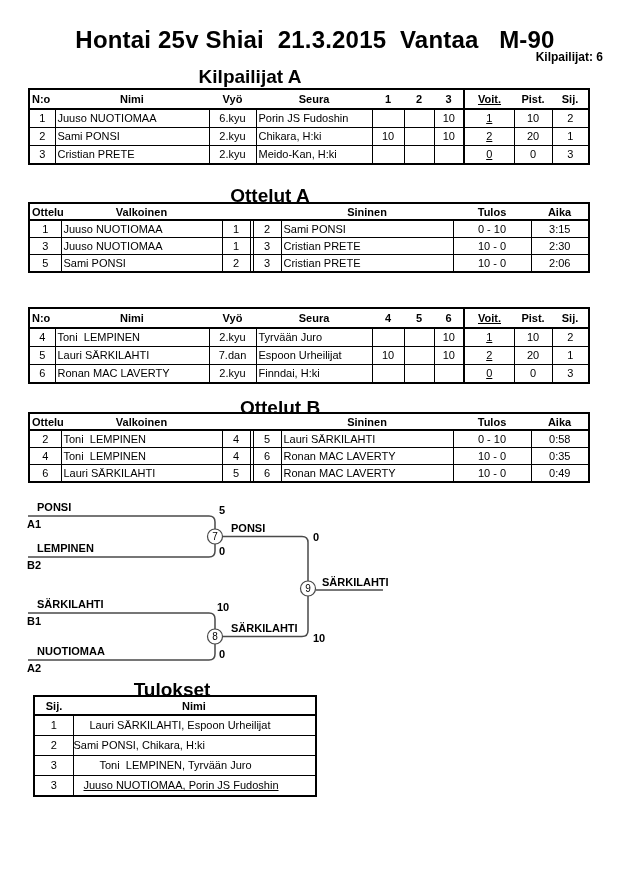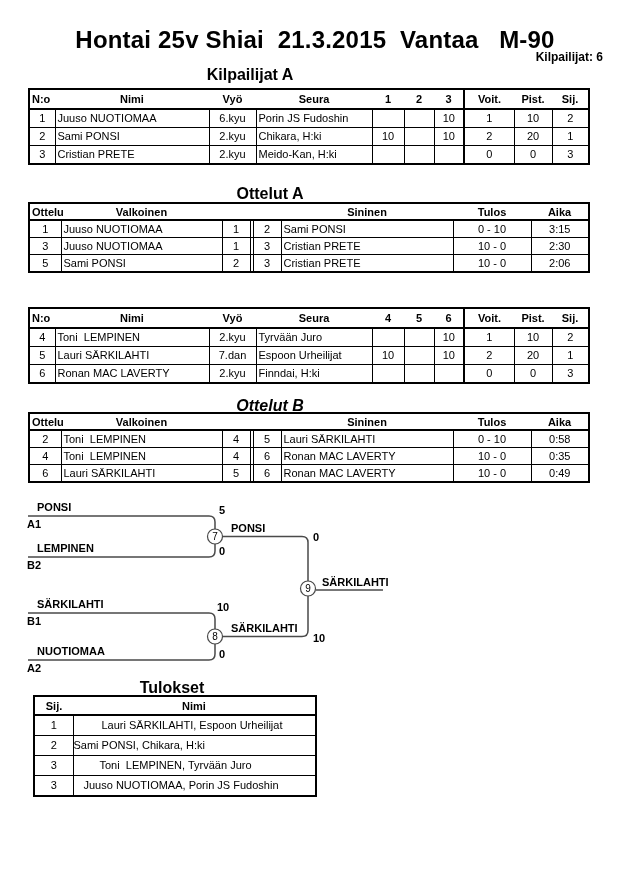--- a/index.html
+++ b/index.html
@@ -1,35 +1,35 @@
 <!DOCTYPE html>
 <html><head>
 <meta charset="utf-8">
 <style>
   html,body{margin:0;padding:0;background:#fff;}
   body{width:630px;height:891px;position:relative;font-family:"Liberation Sans",sans-serif;color:#000;}
   .abs{position:absolute;}
   .main-title{left:0;top:26px;width:630px;text-align:center;font-size:24px;font-weight:bold;white-space:pre;letter-spacing:.2px;}
   .participants{right:27px;top:50px;font-size:12px;font-weight:bold;}
-  .sec-title{width:200px;text-align:center;font-size:16px;font-weight:bold;white-space:pre;}
+  .sec-title{width:200px;text-align:center;font-size:19px;font-weight:bold;white-space:pre;}
   table{border-collapse:collapse;table-layout:fixed;position:absolute;background:#fff;}
   table{border:2px solid #000;}
   th{font-size:11px;font-weight:bold;padding:0;border:0 solid #000;border-bottom:2px solid #000;white-space:nowrap;overflow:visible;}
   td{font-size:11px;padding:0 2px;border:1px solid #000;white-space:nowrap;overflow:hidden;}
   .ktable th{height:18px;}
   .ktable td{height:17px;line-height:17px;}
   .otable th{height:15px;}
   .otable td{height:16px;line-height:16px;}
   .rtable th{height:17px;}
   .rtable td{height:19px;line-height:19px;}
   .ctr{text-align:center;}
   .lft{text-align:left;}
   .pre{white-space:pre;}
   th.lft{padding-left:2px;margin-left:41px;}
-  .thick-l{border-left:2.5px solid #000 !important;}
+  .thick-l{border-left:2.5px solid #000 !important;text-decoration:underline;}
   td.spacer{border-top:1px solid #000;border-bottom:1px solid #000;border-left:1px solid #000;border-right:1px solid #000;padding:0;}
   th.spacer{border-bottom:2px solid #000;}
   .bl{fill:none;stroke:#4a4a4a;stroke-width:1.5;}
   .mcirc{fill:#fff;stroke:#4a4a4a;stroke-width:1.2;}
   .bt{font-family:"Liberation Sans",sans-serif;font-size:11px;font-weight:bold;fill:#000;}
   .bn{font-family:"Liberation Sans",sans-serif;font-size:10px;fill:#000;text-anchor:middle;}
 </style>
 </head>
 <body>
 
@@ -225,21 +225,21 @@
         <td class="ctr"></td>
         <td class="ctr"></td>
         <td class="ctr"></td>
         <td class="ctr thick-l">0</td>
         <td class="ctr">0</td>
         <td class="ctr">3</td>
       </tr>
     </tbody>
   </table>
 
-  <div class="abs sec-title" style="left:170px;top:397px;font-style:italic;">Ottelut B</div>
+  <div class="abs sec-title" style="left:180px;top:397px;">Ottelut B</div>
   <table class="otable" style="left:28px;top:412px;width:560px;">
     <colgroup>
       <col style="width:32px;">
         <col style="width:161px;">
         <col style="width:28px;">
         <col style="width:3px;">
       <col style="width:28px;">
         <col style="width:172px;">
         <col style="width:78px;">
         <col style="width:58px;">
@@ -332,30 +332,30 @@
       </colgroup>
     <thead>
       <tr>
         <th class="ctr">Sij.</th>
         <th class="ctr">Nimi</th>
       </tr>
     </thead>
     <tbody>
       <tr>
         <td class="ctr">1</td>
-        <td class="lft pre" style="padding-left:28px;">Lauri SÄRKILAHTI, Espoon Urheilijat</td>
+        <td class="lft pre" style="padding-left:16px;">Lauri SÄRKILAHTI, Espoon Urheilijat</td>
       </tr>
       <tr>
         <td class="ctr">2</td>
         <td class="lft pre" style="padding-left:0;">Sami PONSI, Chikara, H:ki</td>
       </tr>
       <tr>
         <td class="ctr">3</td>
         <td class="lft pre" style="padding-left:26px;">Toni  LEMPINEN, Tyrvään Juro</td>
       </tr>
       <tr>
         <td class="ctr">3</td>
-        <td class="lft pre" style="padding-left:10px;">Juuso NUOTIOMAA, Porin JS Fudoshin</td>
+        <td class="lft pre" style="padding-left:10px;text-decoration:underline;">Juuso NUOTIOMAA, Porin JS Fudoshin</td>
       </tr>
     </tbody>
   </table>
 
 </div>
 
 </body></html>

